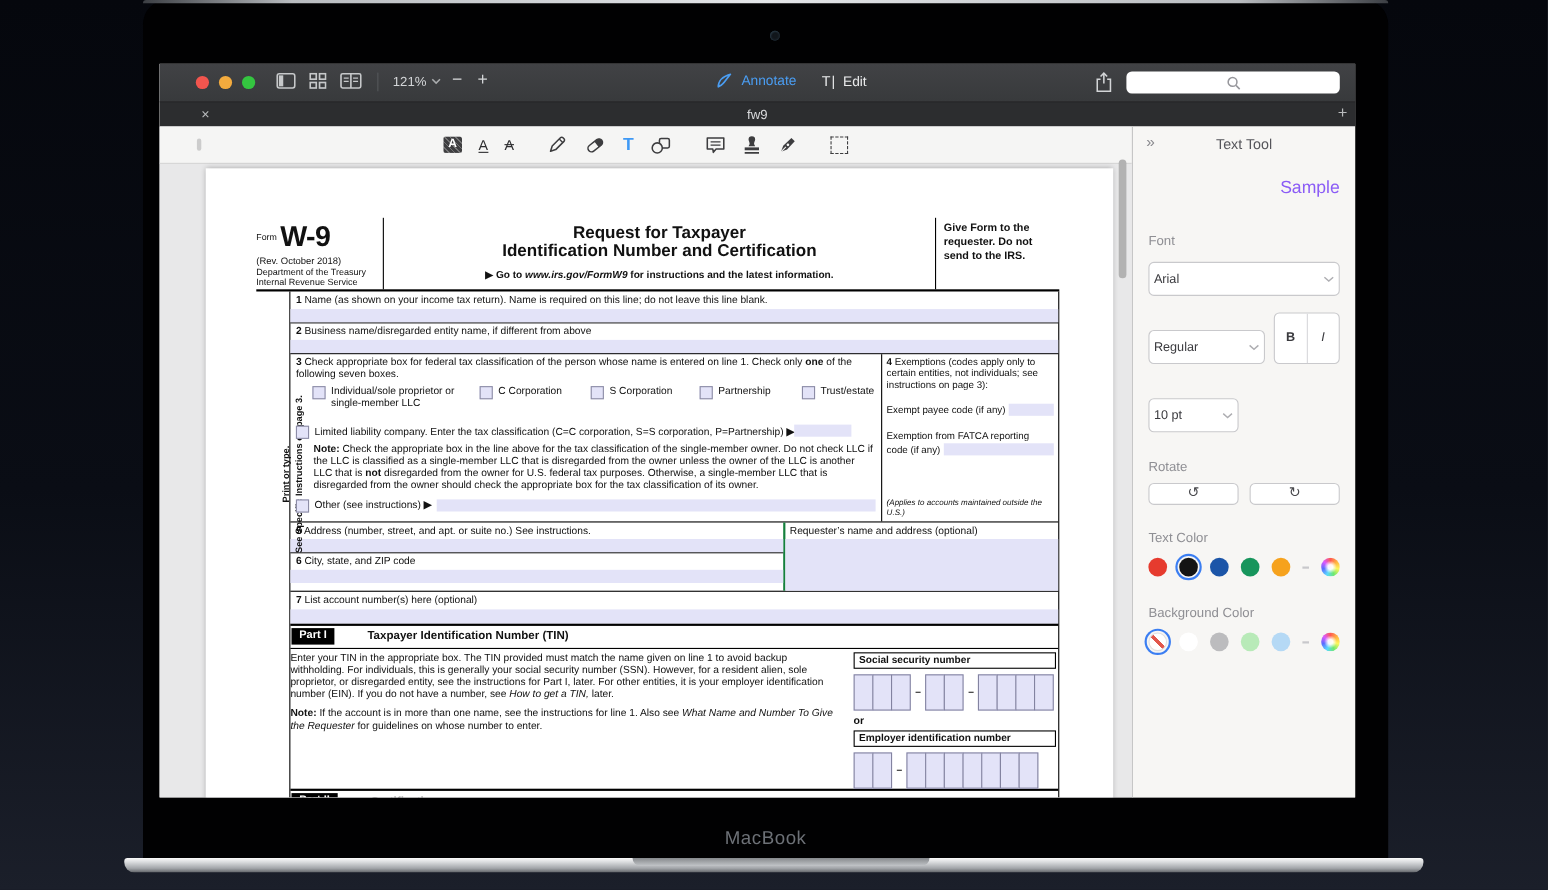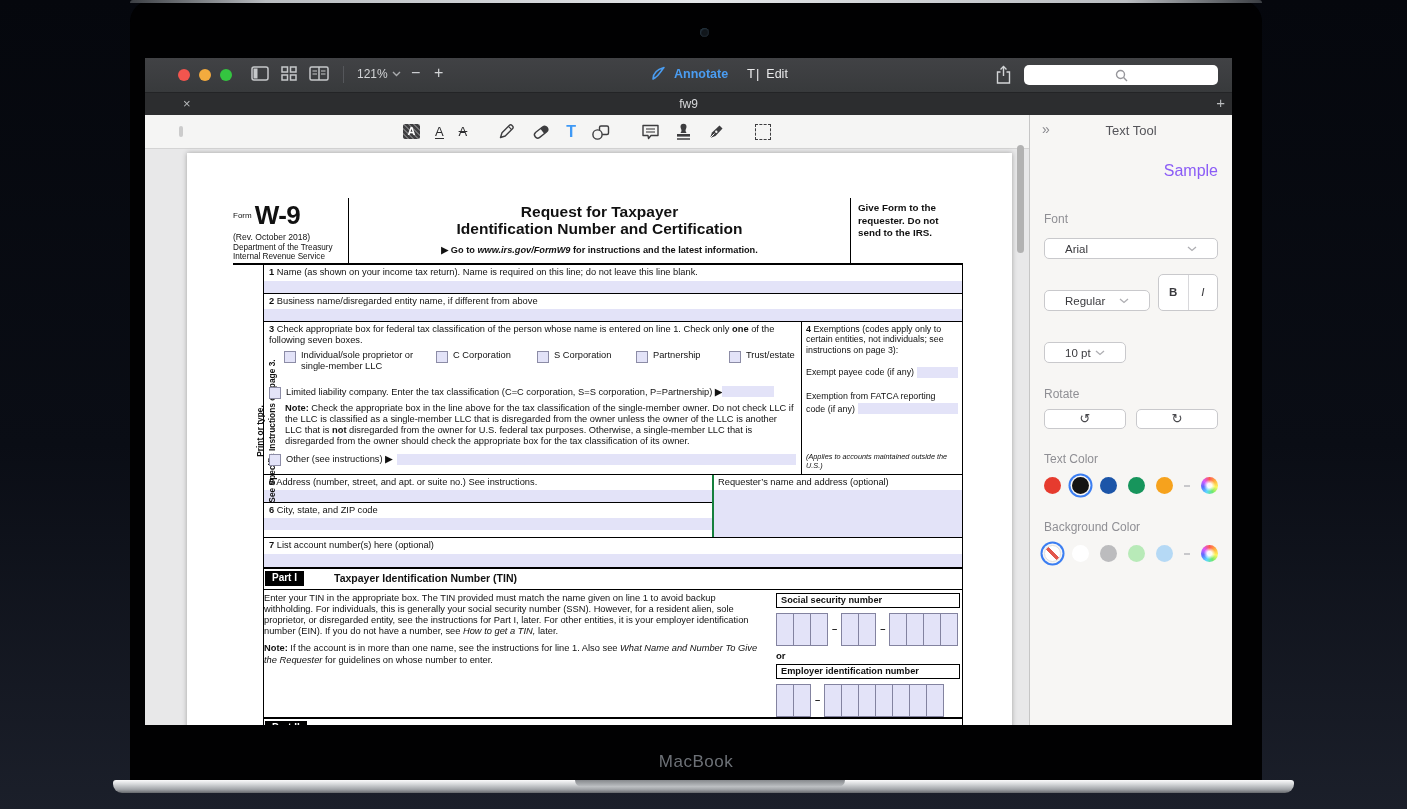--- a/index.html
+++ b/index.html
@@ -23,21 +23,21 @@
   
   .toolbar{position:relative;flex:0 0 34px;background:linear-gradient(#414245,#383a3c);}
   .traffic{position:absolute;left:33px;top:11px;display:flex;gap:9px;}
   .light{width:12px;height:12px;border-radius:50%;display:block;}
   .viewbtns{position:absolute;left:106px;top:8px;display:flex;gap:12px;}
   .vbtn svg{display:block;}
   .tdivider{position:absolute;left:198px;top:8px;width:1px;height:17px;background:#55575b;}
   .zoomctl{position:absolute;left:212px;top:9px;color:#d3d5d7;font-size:12px;display:flex;align-items:center;gap:4px;}
   .zminus{position:absolute;left:266px;top:6px;color:#d3d5d7;font-size:16px;}
   .zplus{position:absolute;left:289px;top:6px;color:#d3d5d7;font-size:16px;}
-  .annotatebtn{position:absolute;left:506px;top:8px;display:flex;align-items:center;gap:7px;color:#4a9df2;font-size:12.5px;font-weight:bold;}
+  .annotatebtn{position:absolute;left:506px;top:8px;display:flex;gap:7px;color:#4a9df2;font-size:12.5px;}
   .editbtn{position:absolute;left:602px;top:8px;display:flex;align-items:center;gap:6px;color:#e9eaeb;font-size:12.5px;}
   .editglyph{font-size:13px;color:#e9eaeb;letter-spacing:1px;}
   .sharebtn{position:absolute;left:850px;top:7px;}
   .searchbox{position:absolute;left:879px;top:7px;width:194px;height:20px;background:#fff;border-radius:5px;display:flex;align-items:center;justify-content:center;}
   .searchbox input{position:absolute;inset:0;border:none;background:transparent;outline:none;padding:0 8px;font-size:12px;}
   
   .tabbar{position:relative;flex:0 0 23px;background:#2c2d2f;border-top:1px solid #232426;box-sizing:border-box;}
   .tclose{position:absolute;left:38px;top:3px;color:#b9bbbd;font-size:13px;}
   .ttitle{display:block;text-align:center;line-height:22px;color:#d8d9db;font-size:12px;}
   .tadd{position:absolute;right:7px;top:1px;color:#b9bbbd;font-size:15px;}
@@ -110,22 +110,22 @@
   .tin-group .tin-cell:first-child{margin-left:0;}
   .tin-dash{margin:0 4px;font-weight:bold;}
   .orlbl{font-weight:bold;font-size:9.6px;margin:4px 0 3px;}
   
   .sidebar{position:relative;flex:0 0 200px;background:#f7f6f4;border-left:1px solid #c6c6c6;box-sizing:border-box;padding:0 14px;color:#333;}
   .sbcollapse{position:absolute;left:12px;top:6px;color:#8a8a8e;font-size:14px;}
   .sbtitle{text-align:center;margin-top:8px;color:#55555a;font-size:13px;}
   .sbsample{text-align:right;margin-top:24px;font-size:16px;color:#8b5cf6;}
   .sblabel{color:#8f8f94;font-size:12px;}
   .lfont{margin-top:32px;}
-  .sbselect{margin-top:12px;height:21px;border:1px solid #c9c9cc;border-radius:5px;background:#fff;font-size:11.5px;color:#3a3a3e;
-    display:flex;align-items:center;justify-content:space-between;padding:0 20px;box-sizing:border-box;}
+  .sbselect{margin-top:12px;height:31px;border:1px solid #c9c9cc;border-radius:5px;background:#fff;font-size:11.5px;color:#3a3a3e;
+    display:flex;align-items:center;justify-content:space-between;padding:0 4px;box-sizing:border-box;}
   .rowflex{display:flex;gap:8px;margin-top:15px;}
   .rowflex .sbselect{margin-top:16px;}
   .selstyle{width:106px;}
   .bigroup{flex:1;display:flex;border:1px solid #c9c9cc;border-radius:5px;background:#fff;overflow:hidden;}
   .bibtn{flex:1;text-align:center;font-size:11.5px;line-height:19px;color:#3a3a3e;}
   .bibtn+.bibtn{border-left:1px solid #d8d8db;font-style:italic;}
   .bibold{font-weight:bold;}
   .selsize{width:82px;}
   .lrotate{margin-top:24px;}
   .rotrow{display:flex;gap:10px;margin-top:8px;}

